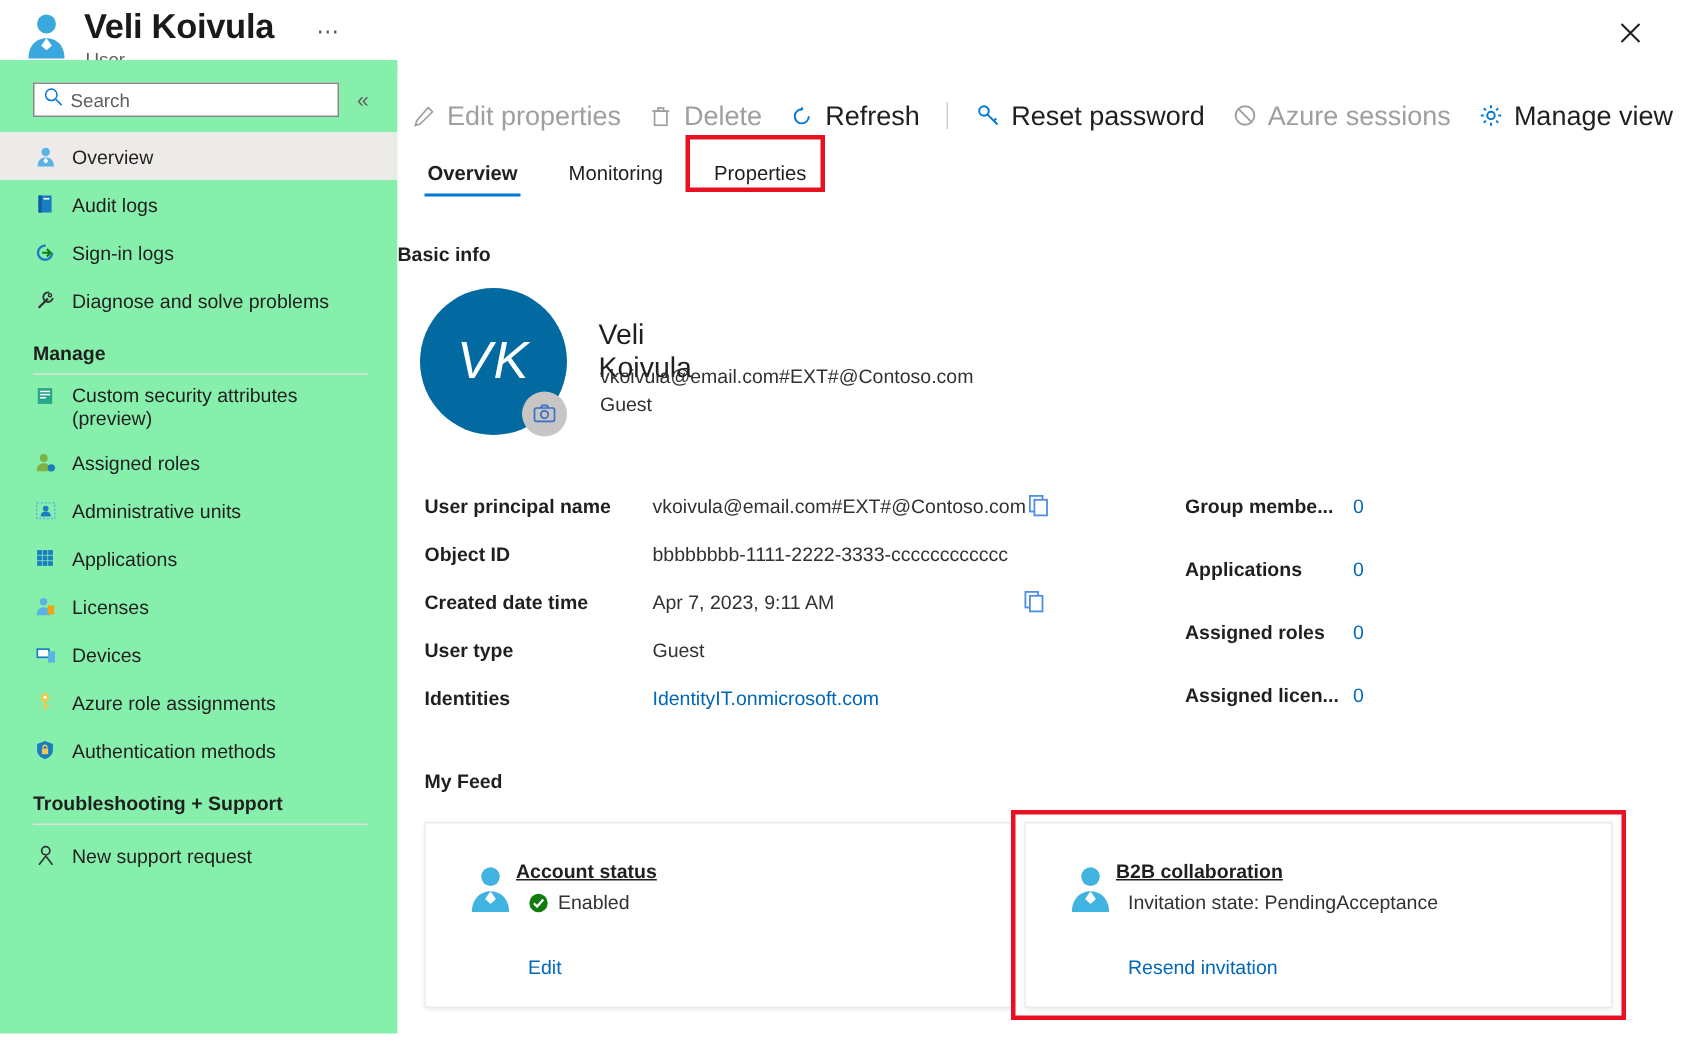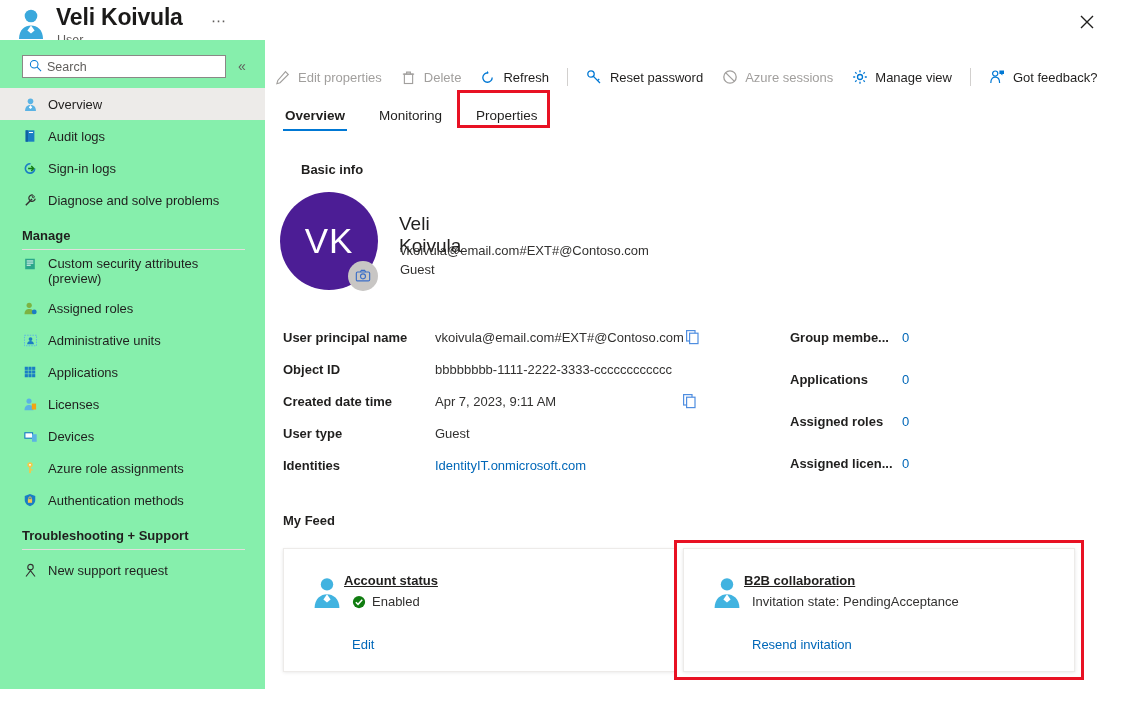--- a/index.html
+++ b/index.html
@@ -76,21 +76,21 @@
   }
   .nav-group .gtitle { padding-top: 12px; padding-bottom: 6px; }
   .nav-group .gline { border-bottom: 1px solid #e1dfdd; }
 
   
   .main { position: absolute; left: 265px; top: 52px; width: 856px; height: 649px; background: #fff; }
 
   .toolbar { position: absolute; left: 0; top: 8px; height: 34px; display: flex; align-items: center; }
   .tb-item {
     display: flex; align-items: center; height: 30px;
-    padding: 0 9px; font-size: 13px; color: #201f1e; cursor: pointer; white-space: nowrap;
+    padding: 0 9px; font-size: 18px; color: #201f1e; cursor: pointer; white-space: nowrap;
   }
   .tb-item.disabled { color: #a19f9d; cursor: default; }
   .tb-item .ico { width: 17px; height: 17px; margin-right: 7px; display: flex; align-items: center; justify-content: center; }
   .tb-sep { width: 1px; height: 18px; background: #d2d0ce; margin: 0 9px; }
 
   .tabs { position: absolute; left: 18px; top: 52px; display: flex; align-items: flex-start; }
   .tab {
     font-size: 13.5px; color: #201f1e; padding: 4px 2px 8px 2px;
     margin-right: 30px; cursor: pointer; position: relative;
   }
@@ -439,24 +439,24 @@
 
     </div>
 
     <div class="tabs">
       <div class="tab active">Overview</div>
       <div class="tab">Monitoring</div>
       <div class="tab">Properties</div>
     </div>
     <div class="tab-hl" style="left:192px; top:38px;"></div>
 
-    <div class="section-title" style="left:36px; top:110px;">Basic info</div>
+    <div class="section-title" style="left:0; top:110px;">Basic info</div>
 
     <div class="profile">
-      <div class="avatar" style="background:#4c1d95;">
+      <div class="avatar" style="background:#0369a1;font-style:italic;">
         <span>VK</span>
       </div>
       <div class="cam-badge">
         <svg width="16" height="16" viewBox="0 0 18 18">
           <rect x="1.5" y="4.5" width="15" height="10" rx="1.4" fill="none" stroke="#3b6ec7" stroke-width="1.3"></rect>
           <path d="M6 4.5 L7.2 2.6 L10.8 2.6 L12 4.5" fill="none" stroke="#3b6ec7" stroke-width="1.3"></path>
           <circle cx="9" cy="9.4" r="2.8" fill="none" stroke="#3b6ec7" stroke-width="1.3"></circle>
         </svg>
       </div>
       <div class="p-name">Veli Koivula</div>

